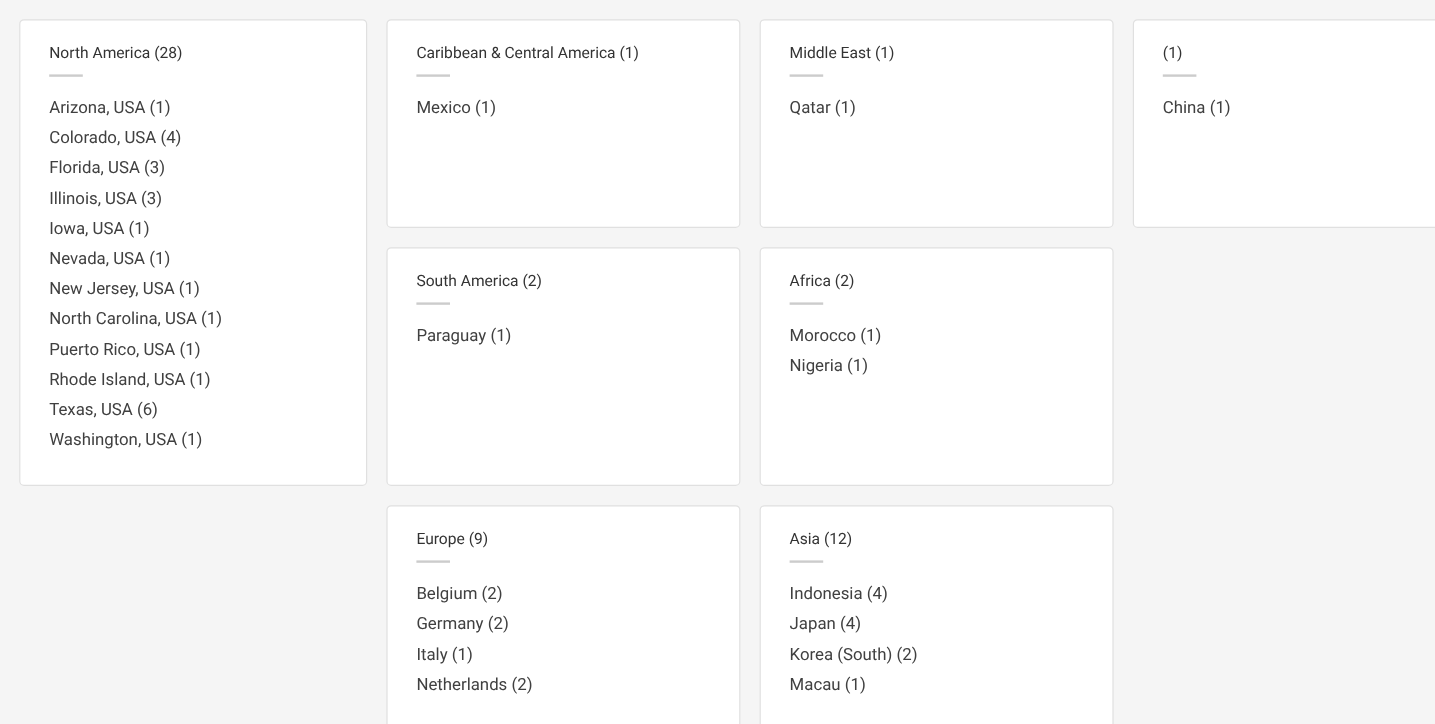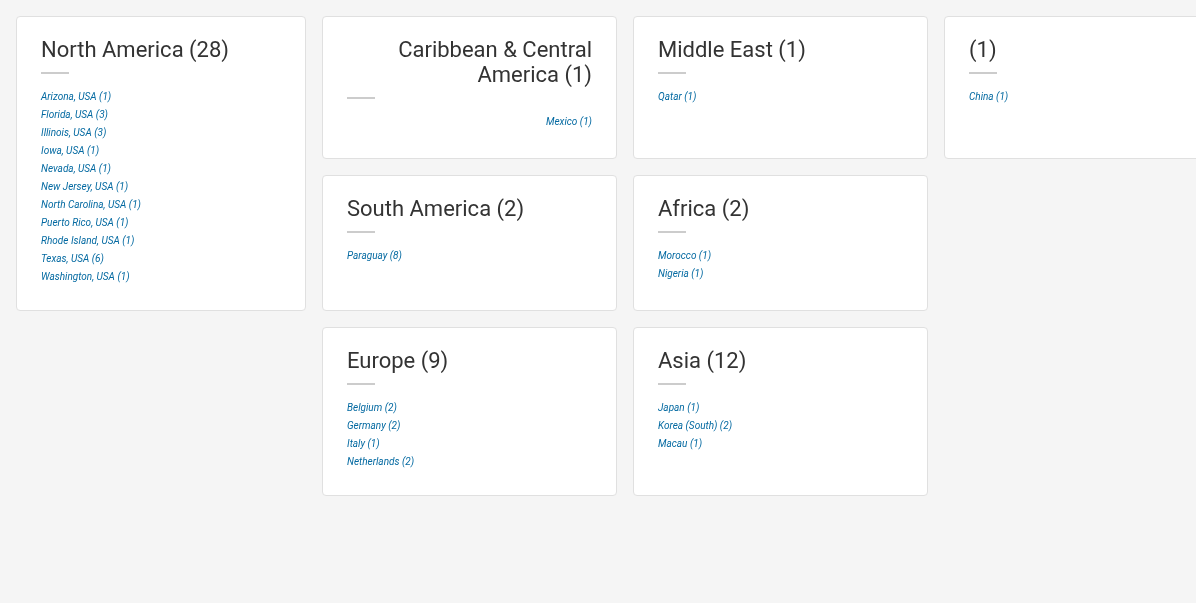--- a/index.html
+++ b/index.html
@@ -15,59 +15,59 @@
       gap: 16px;
       max-width: 1196px;
     }
     .card {
       background: #fff;
       border: 1px solid #e0e0e0;
       border-radius: 4px;
       padding: 20px 24px 24px 24px;
     }
     .card-title {
-      font-size: 22px;
+      font-size: 13px;
       font-weight: 400;
       color: #333;
       margin-bottom: 10px;
     }
     .divider {
       width: 28px;
       height: 2px;
       background: #ccc;
       margin-bottom: 14px;
     }
     .card-item {
-      font-size: 10px;
-      color: #0369a1;
+      font-size: 14px;
+      color: #404040;
       line-height: 1.8;
       cursor: pointer;
       text-decoration: none;
       display: block;
-      font-style: italic;
     }
     
     .north-america { grid-column: 1; grid-row: 1 / 3; }
-    .caribbean { grid-column: 2; grid-row: 1; text-align: right; }
+    .caribbean { grid-column: 2; grid-row: 1; }
     .middle-east { grid-column: 3; grid-row: 1; }
     .asia-pacific { grid-column: 4; grid-row: 1; }
     .south-america { grid-column: 2; grid-row: 2; }
     .africa { grid-column: 3; grid-row: 2; }
     .europe { grid-column: 2; grid-row: 3; }
     .asia { grid-column: 3; grid-row: 3; }
   </style>
 </head>
 <body>
 
 <div class="grid">
 
   <div class="card north-america">
     <div class="card-title">North America (28)</div>
     <div class="divider"></div>
     <a class="card-item">Arizona, USA (1)</a>
+    <a class="card-item">Colorado, USA (4)</a>
     <a class="card-item">Florida, USA (3)</a>
     <a class="card-item">Illinois, USA (3)</a>
     <a class="card-item">Iowa, USA (1)</a>
     <a class="card-item">Nevada, USA (1)</a>
     <a class="card-item">New Jersey, USA (1)</a>
     <a class="card-item">North Carolina, USA (1)</a>
     <a class="card-item">Puerto Rico, USA (1)</a>
     <a class="card-item">Rhode Island, USA (1)</a>
     <a class="card-item">Texas, USA (6)</a>
     <a class="card-item">Washington, USA (1)</a>
@@ -87,21 +87,21 @@
 
   <div class="card asia-pacific">
     <div class="card-title">(1)</div>
     <div class="divider"></div>
     <a class="card-item">China (1)</a>
   </div>
 
   <div class="card south-america">
     <div class="card-title">South America (2)</div>
     <div class="divider"></div>
-    <a class="card-item">Paraguay (8)</a>
+    <a class="card-item">Paraguay (1)</a>
   </div>
 
   <div class="card africa">
     <div class="card-title">Africa (2)</div>
     <div class="divider"></div>
     <a class="card-item">Morocco (1)</a>
     <a class="card-item">Nigeria (1)</a>
   </div>
 
   <div class="card europe">
@@ -110,19 +110,20 @@
     <a class="card-item">Belgium (2)</a>
     <a class="card-item">Germany (2)</a>
     <a class="card-item">Italy (1)</a>
     <a class="card-item">Netherlands (2)</a>
 
   </div>
 
   <div class="card asia">
     <div class="card-title">Asia (12)</div>
     <div class="divider"></div>
-    <a class="card-item">Japan (1)</a>
+    <a class="card-item">Indonesia (4)</a>
+    <a class="card-item">Japan (4)</a>
     <a class="card-item">Korea (South) (2)</a>
     <a class="card-item">Macau (1)</a>
 
   </div>
 
 </div>
 
 </body></html>

